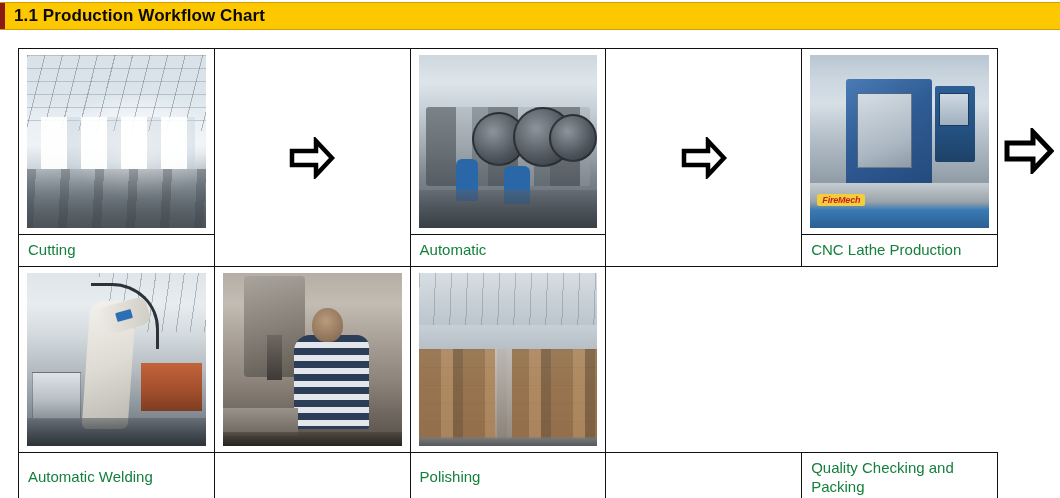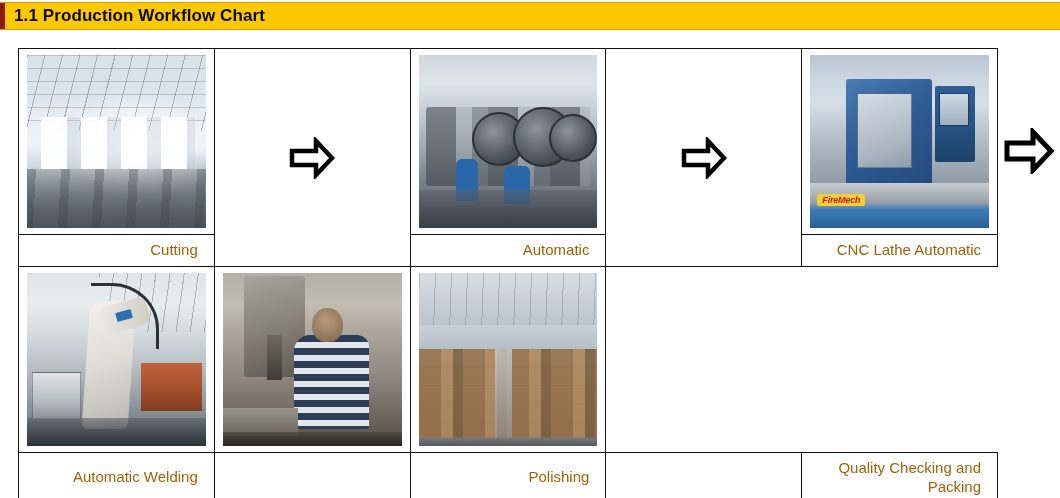--- a/index.html
+++ b/index.html
@@ -71,25 +71,25 @@
     position: relative;
   }
   td.photo-cell {
     height: 186px;
     text-align: center;
     padding: 6px 8px;
     box-sizing: border-box;
   }
   td.caption-cell {
     height: 32px;
-    text-align: right;
+    text-align: left;
     font-size: 15px;
-    color: #a16207;
+    color: #15803d;
     line-height: 1.25;
-    padding: 3px 16px;
+    padding: 3px 9px;
     box-sizing: border-box;
   }
   td.caption-cell.two-line {
     height: 50px;
   }
   td.blank-cell {
     background: #ffffff;
   }
 
   
@@ -442,21 +442,21 @@
         <div class="cnc-screen"></div>
         <div class="cnc-base"></div>
         <div class="firemech">FireMech</div>
       </div>
     </td>
   </tr>
 
   <tr>
     <td class="caption-cell">Cutting</td>
     <td class="caption-cell">Automatic</td>
-    <td class="caption-cell">CNC Lathe Automatic</td>
+    <td class="caption-cell">CNC Lathe Production</td>
   </tr>
 
   <tr>
     <td class="photo-cell">
       <div class="photo photo-welding">
         <div class="weld-roof"></div>
         <div class="weld-cable"></div>
         <div class="robot-arm"></div>
         <div class="robot-upper"></div>
         <div class="robot-label"></div>

